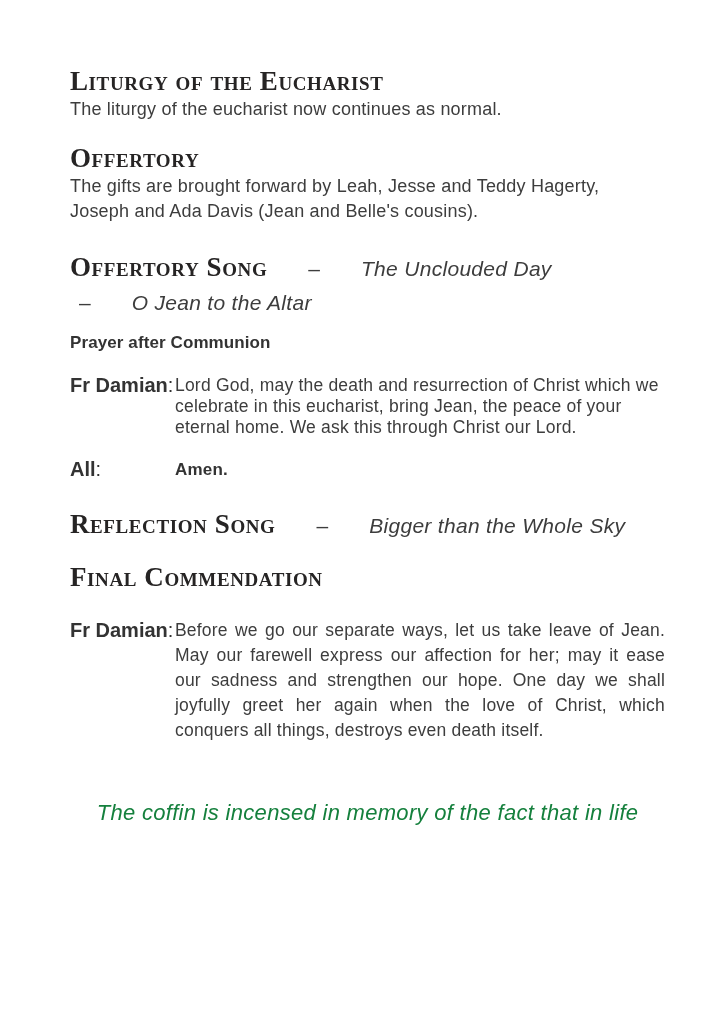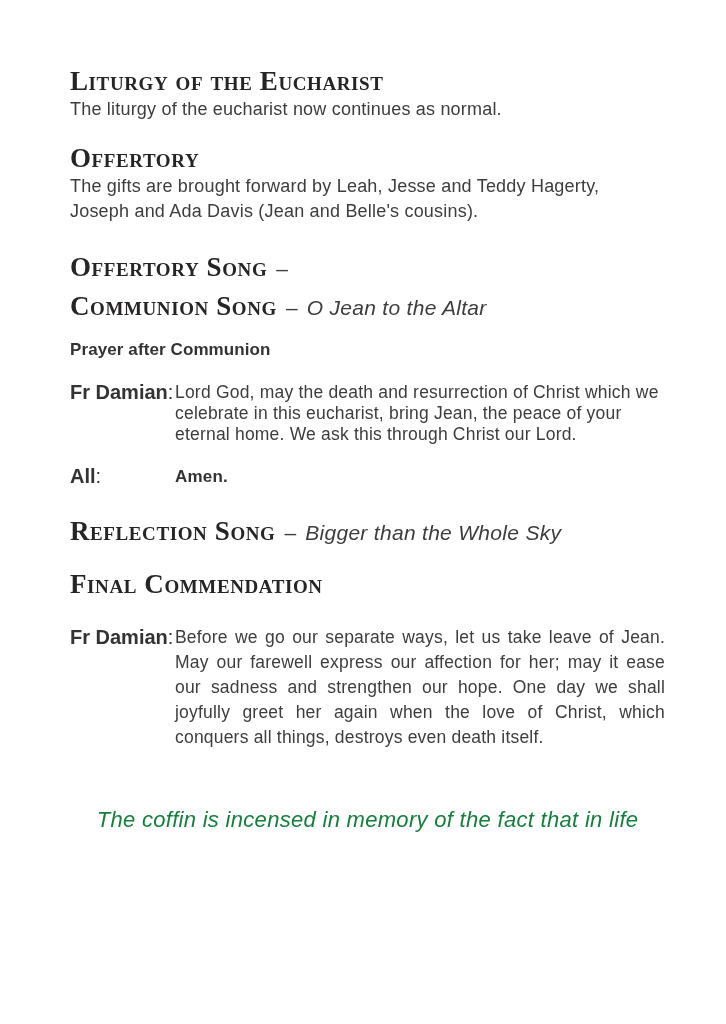--- a/index.html
+++ b/index.html
@@ -25,21 +25,21 @@
     letter-spacing: 0.6px;
     color: #262424;
   }
   .body-text {
     font-size: 18px;
     line-height: 25px;
     color: #3d3d3d;
     letter-spacing: 0.2px;
   }
   .section-offertory { margin-top: 21px; }
-  .song-line { margin-top: 28px; display: flex; align-items: baseline; }
+  .song-line { margin-top: 28px; display: flex; align-items: baseline; gap: 32px; }
   .song-line + .song-line { margin-top: 8px; }
   .song-label {
     font-family: "Liberation Serif", "DejaVu Serif", serif;
     font-variant: small-caps;
     font-weight: 600;
     font-size: 27px;
     line-height: 31px;
     letter-spacing: 0.6px;
     color: #262424;
   }
@@ -115,24 +115,24 @@
     <h1 class="sc-heading">Offertory</h1>
     <p class="body-text">
         <span class="note-line" style="display:block">The gifts are brought forward by Leah, Jesse and Teddy Hagerty,</span>
         <span class="note-line" style="display:block">Joseph and Ada Davis (Jean and Belle's cousins).</span>
       </p>
   </section>
 
   <div class="song-line">
     <span class="song-label">Offertory Song</span>
     <span class="song-dash">–</span>
+    <span class="song-title">The Unclouded Day</span>
   </div>
 
   <div class="song-line">
-    <span class="song-label">Communion Song</span>
     <span class="song-dash">–</span>
     <span class="song-title">O Jean to the Altar</span>
   </div>
 
   <h2 class="minor-heading">Prayer after Communion</h2>
 
   <div class="dialogue dialogue-1">
     <span class="speaker"><span class="speaker-name">Fr Damian</span><span>:</span></span>
     <span class="speech">Lord God, may the death and resurrection of Christ which we celebrate in this eucharist, bring Jean, the peace of your eternal home. We ask this through Christ our Lord.</span>
   </div>

